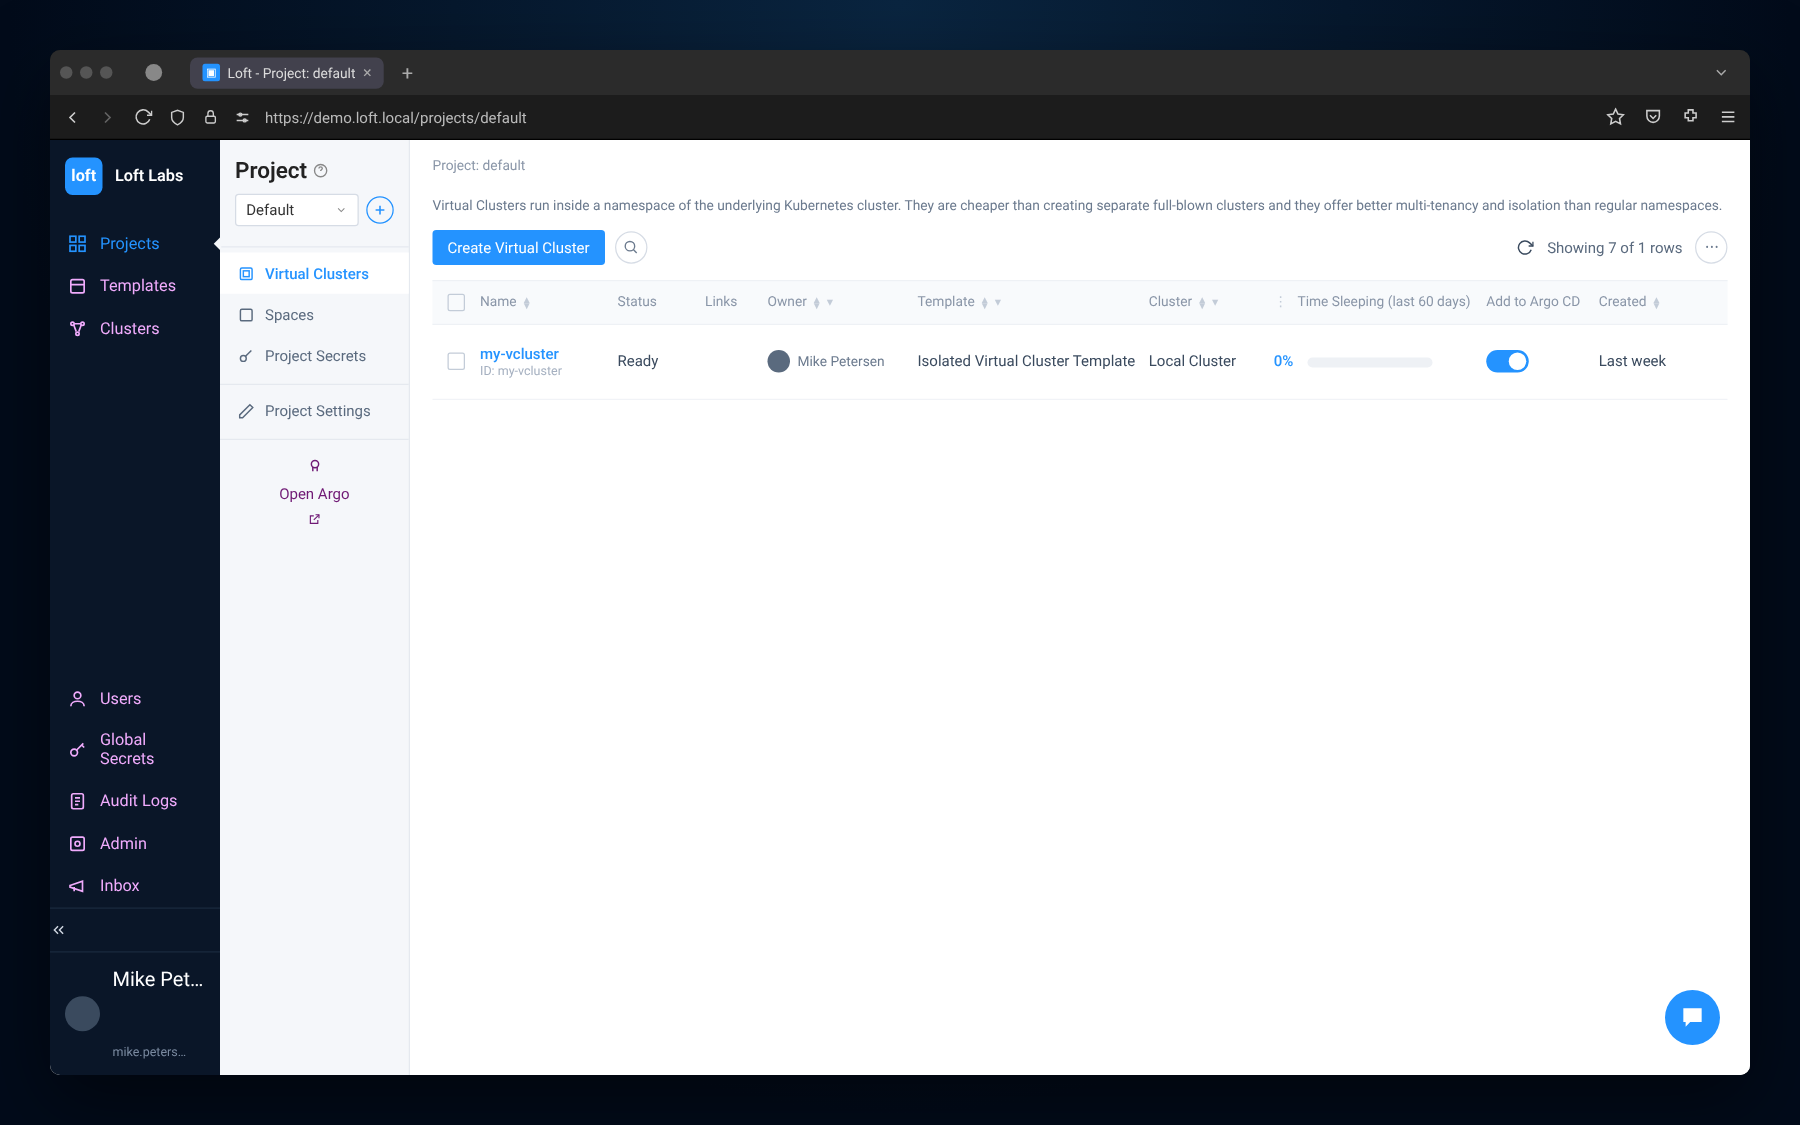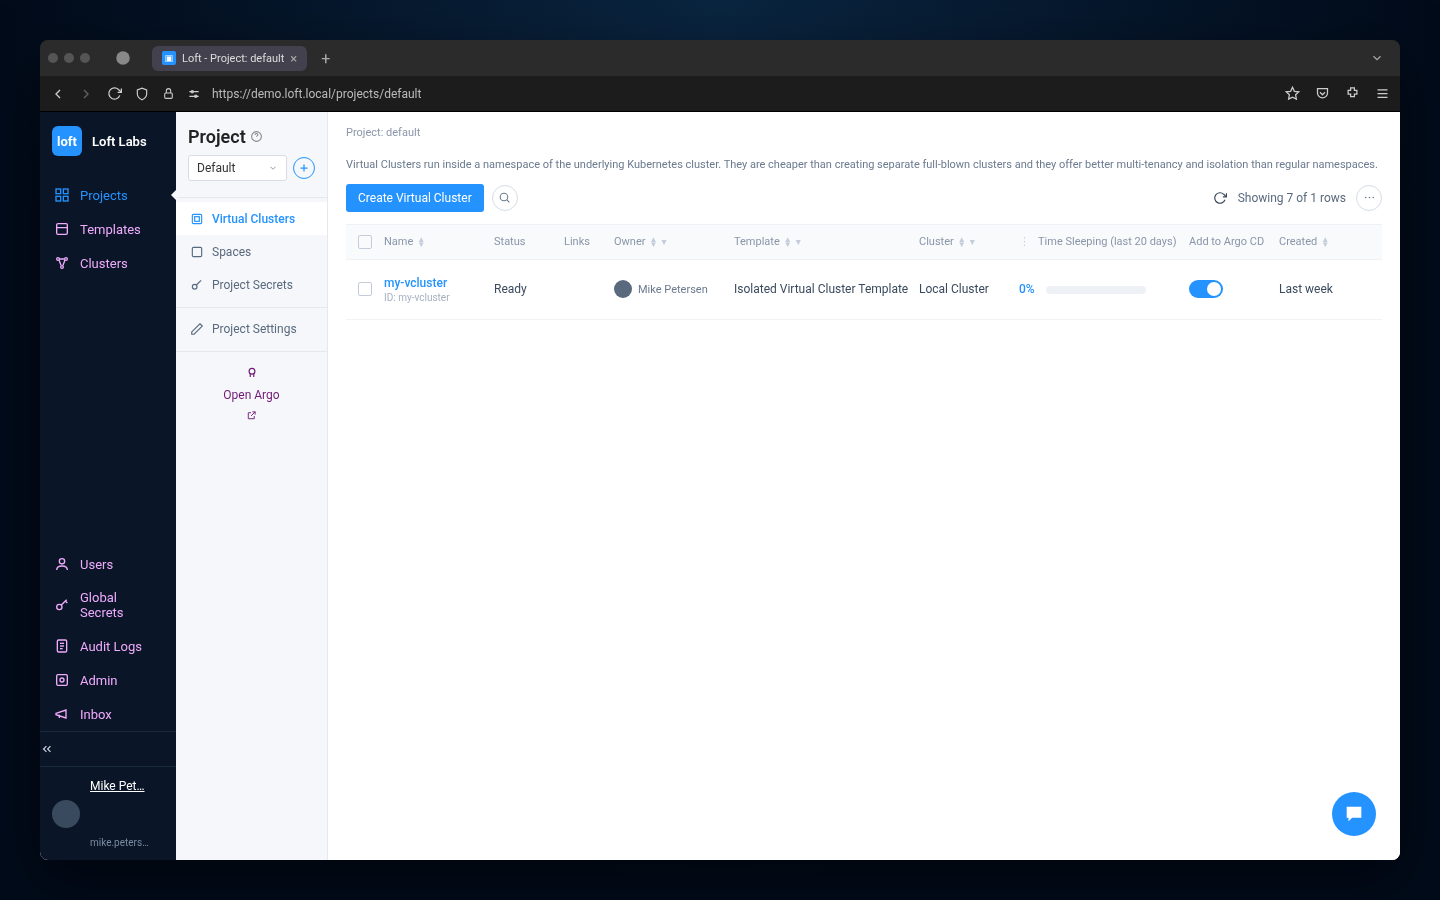--- a/index.html
+++ b/index.html
@@ -30,21 +30,21 @@
   .logo-text { font-weight:600; font-size:13px; }
   .s1-group { margin-top:8px; }
   .s1-item { display:flex; align-items:center; gap:10px; padding:9px 14px; color:#f0abfc; cursor:pointer; position:relative;}
   .s1-item.active { color:#2493ff; }
   .s1-item.active::after { content:""; position:absolute; right:-1px; top:50%; transform:translateY(-50%); width:0; height:0; border-top:6px solid transparent; border-bottom:6px solid transparent; border-right:6px solid #f5f7fa; }
   .s1-icon { width:16px; height:16px; flex-shrink:0; }
   .s1-lower { margin-top:auto; }
   .s1-collapse { border-top:1px solid #1a2a3e; text-align:center; padding:10px 0; color:#cfd6e1;}
   .s1-user { border-top:1px solid #1a2a3e; display:flex; align-items:center; gap:10px; padding:12px;}
   .avatar-sm { width:28px; height:28px; border-radius:50%; background:#3a4a5e;}
-  .s1-user-name { font-size:12px; color:#fff;text-decoration:underline;}
+  .s1-user-name { font-size:16px; color:#fff;}
   .s1-user-email { font-size:10px; color:#7a8aa0;margin-top:44px;}
   
   .sidebar2 { width:152px; background:#f5f7fa; border-right:1px solid #e5e9ef; display:flex; flex-direction:column; font-size:12px; }
   .proj-head { padding:14px 12px 10px; }
   .proj-label { font-weight:600; font-size:18px; color:#222; display:flex; align-items:center; gap:4px;}
   .proj-select-row { display:flex; align-items:center; gap:6px; margin-top:8px;}
   .proj-select { flex:1; border:1px solid #d6dce5; background:#fff; border-radius:3px; padding:5px 8px; font-size:12px; color:#333; display:flex; align-items:center; justify-content:space-between;}
   .add-proj { width:22px; height:22px; border:1px solid #2493ff; color:#2493ff; border-radius:50%; display:flex; align-items:center; justify-content:center; font-size:14px;}
   .s2-item { display:flex; align-items:center; gap:8px; padding:9px 14px; color:#5a6a7e; cursor:pointer; border-top:1px solid transparent;}
   .s2-item.active { background:#fff; color:#2493ff; font-weight:500;}
@@ -389,21 +389,21 @@
               <span class="sort-icons">▲<br>▼</span>
               <span class="filter-icon">▾</span>
             </div>
           <div class="th">
               <span>Cluster</span>
               <span class="sort-icons">▲<br>▼</span>
               <span class="filter-icon">▾</span>
             </div>
           <div class="th">
               <span style="color:#c3ccd8; margin-right:4px;">⋮</span>
-              <span>Time Sleeping (last 20 days)</span>
+              <span>Time Sleeping (last 60 days)</span>
             </div>
           <div class="th">
               <span>Add to Argo CD</span>
             </div>
           <div class="th">
               <span>Created</span>
               <span class="sort-icons">▲<br>▼</span>
             </div>
         </div>
 

